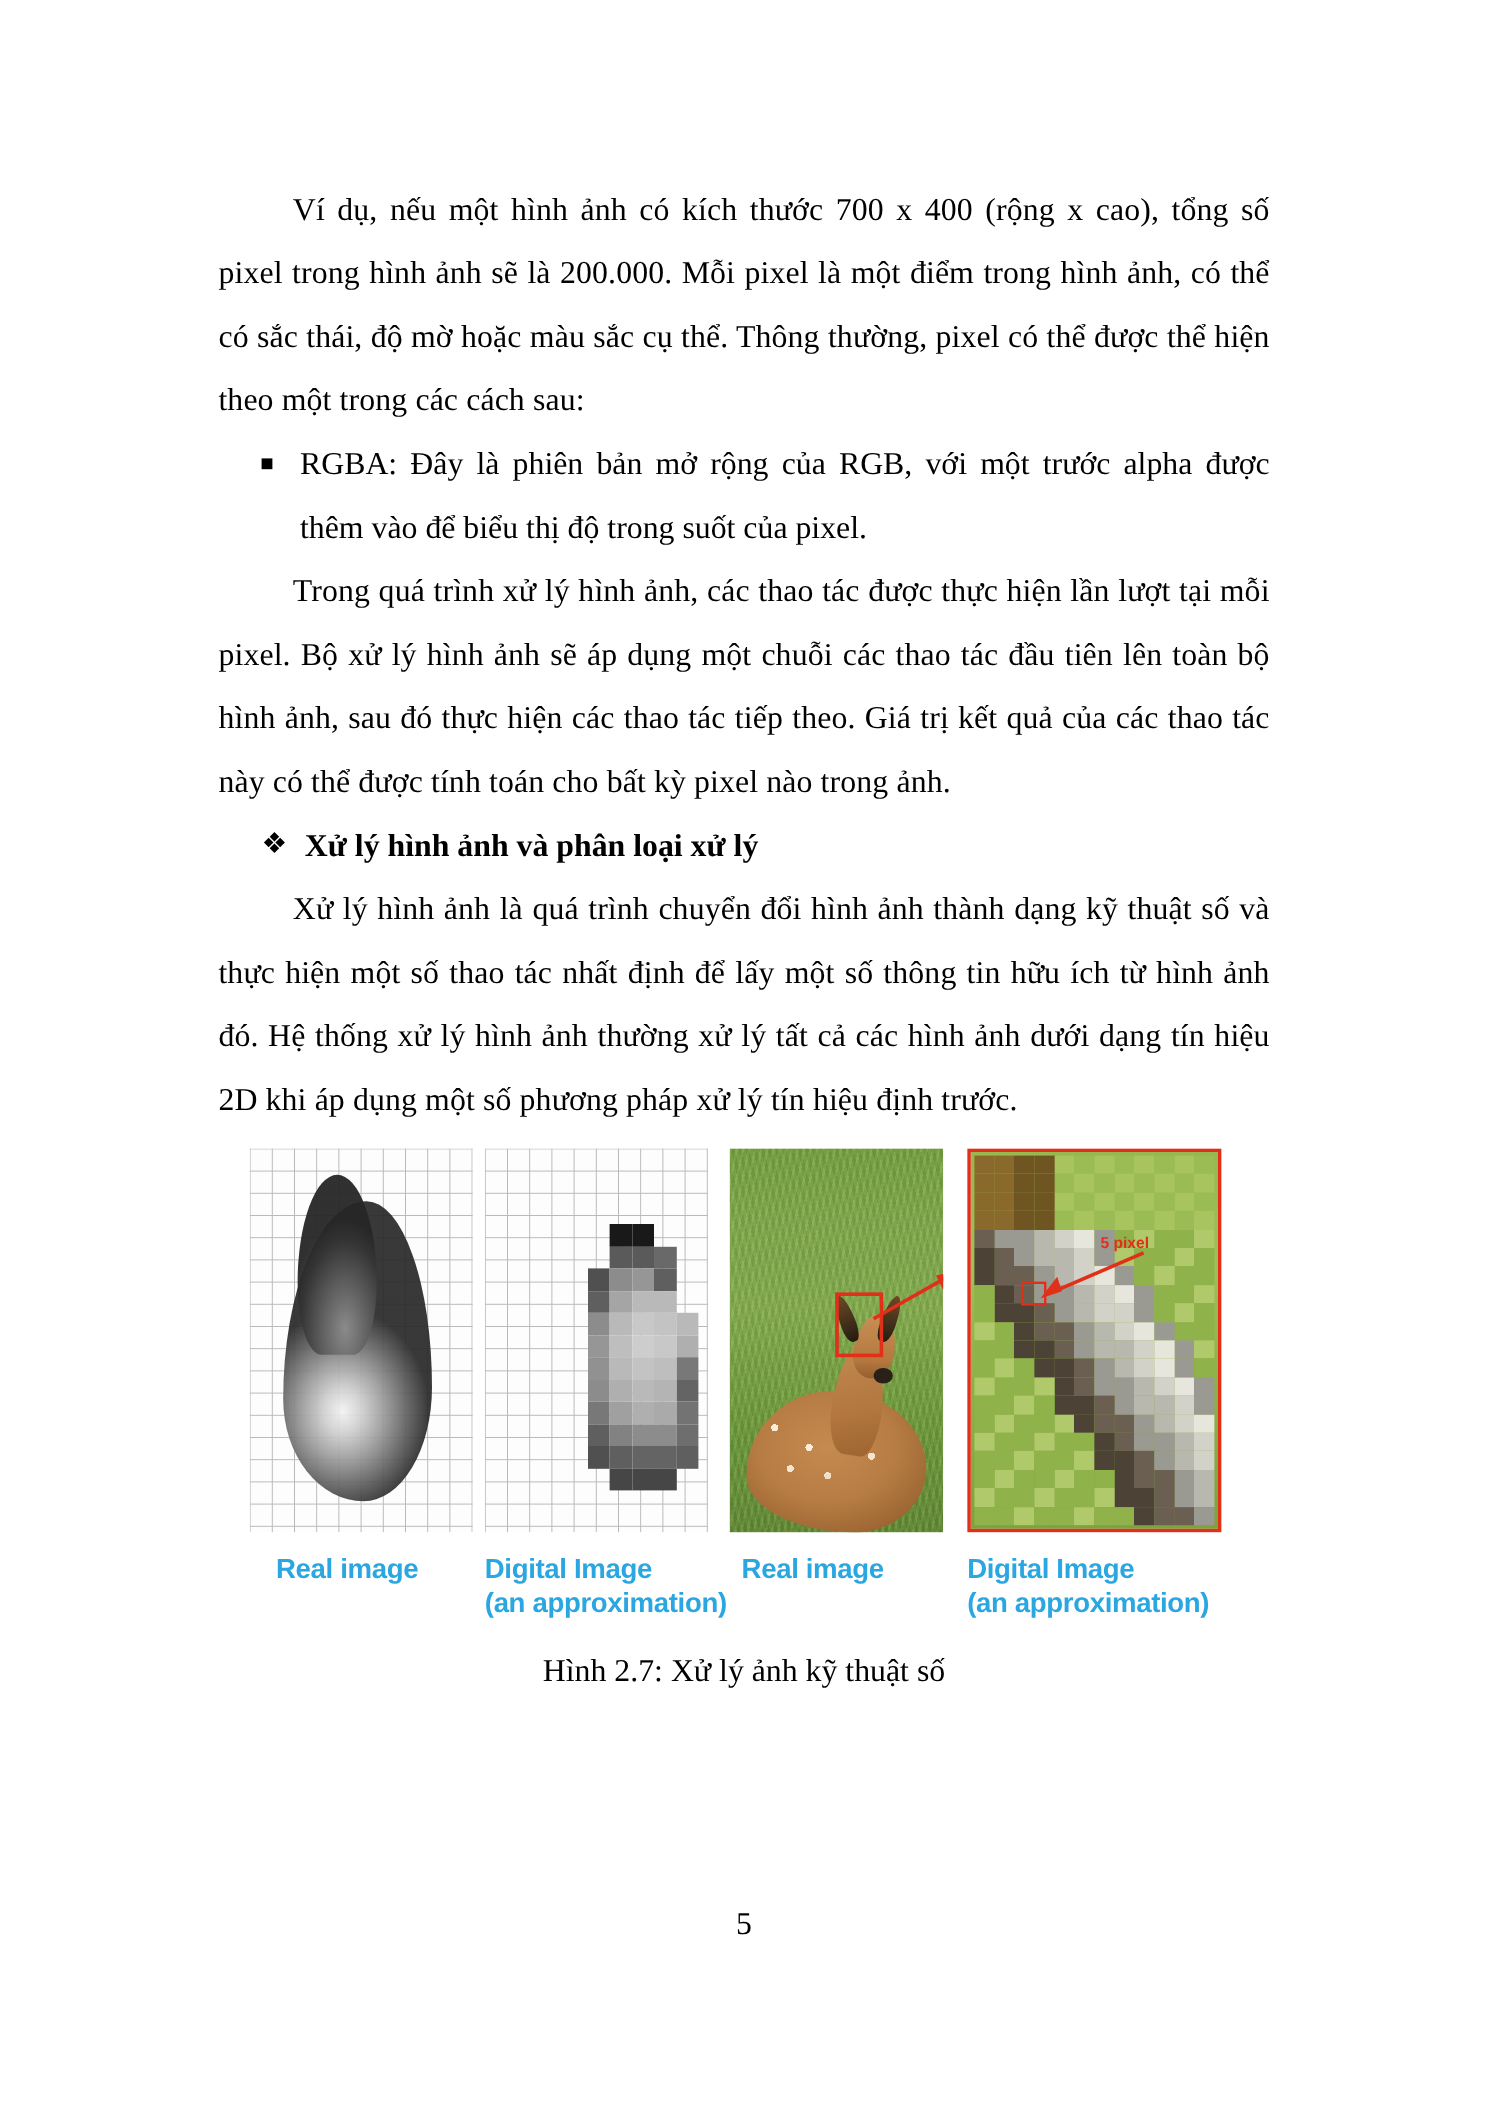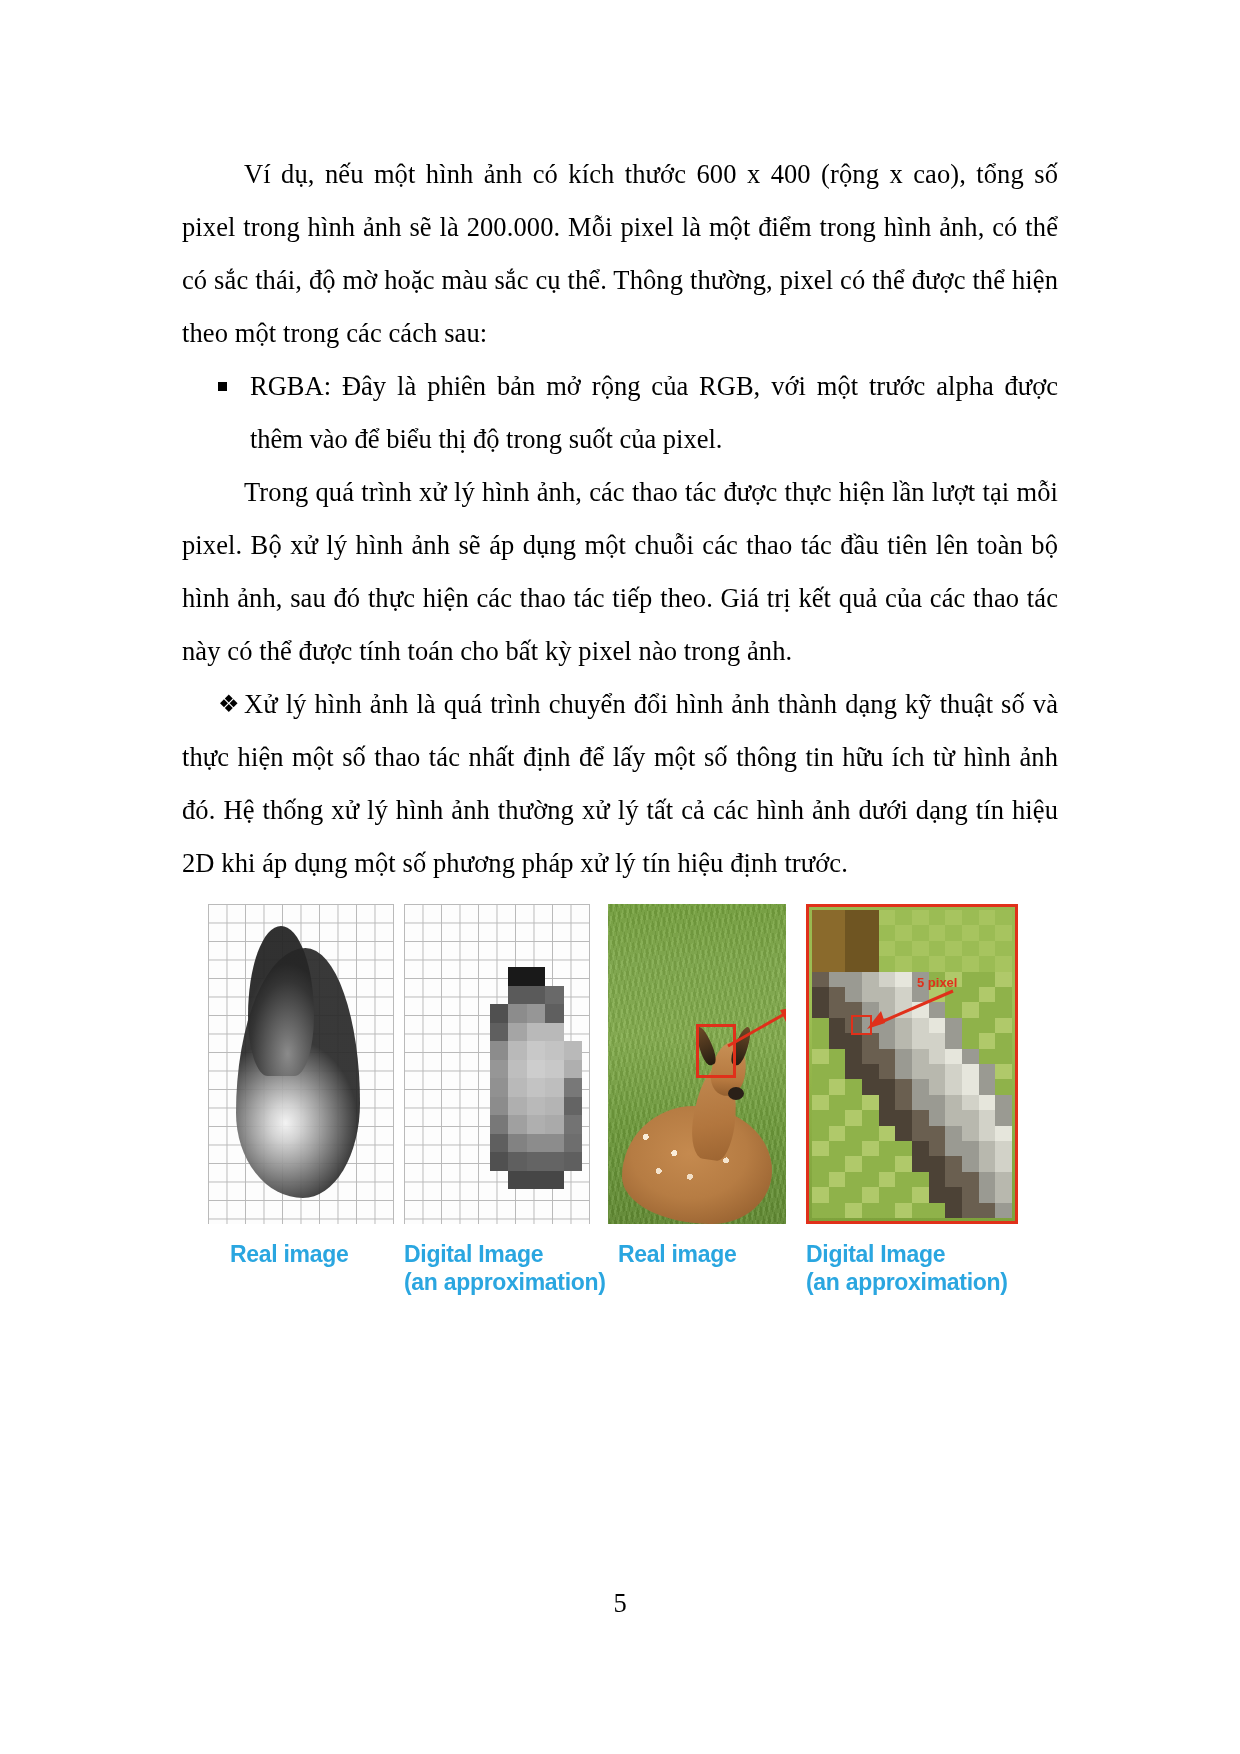--- a/index.html
+++ b/index.html
@@ -321,33 +321,34 @@
     font-size: 26.5px;
   }
 </style>
 </head>
 <body>
 
 <div class="page">
 
   <div class="content">
 
-    <p class="body-text indent">Ví dụ, nếu một hình ảnh có kích thước 600 x 400 (rộng x cao), tổng số pixel trong hình ảnh sẽ là 200.000. Mỗi pixel là một điểm trong hình ảnh, có thể có sắc thái, độ mờ hoặc màu sắc cụ thể. Thông thường, pixel có thể được thể hiện theo một trong các cách sau:</p>
+    <p class="body-text indent">Ví dụ, nếu một hình ảnh có kích thước 700 x 400 (rộng x cao), tổng số pixel trong hình ảnh sẽ là 200.000. Mỗi pixel là một điểm trong hình ảnh, có thể có sắc thái, độ mờ hoặc màu sắc cụ thể. Thông thường, pixel có thể được thể hiện theo một trong các cách sau:</p>
 
     <ul class="bullets">
       <li>
         <span class="sq"></span>
         <span>RGBA: Đây là phiên bản mở rộng của RGB, với một trước alpha được thêm vào để biểu thị độ trong suốt của pixel.</span>
       </li>
     </ul>
 
     <p class="body-text indent">Trong quá trình xử lý hình ảnh, các thao tác được thực hiện lần lượt tại mỗi pixel. Bộ xử lý hình ảnh sẽ áp dụng một chuỗi các thao tác đầu tiên lên toàn bộ hình ảnh, sau đó thực hiện các thao tác tiếp theo. Giá trị kết quả của các thao tác này có thể được tính toán cho bất kỳ pixel nào trong ảnh.</p>
 
     <div class="heading-row">
       <span class="diamond-icon">❖</span>
+      <span>Xử lý hình ảnh và phân loại xử lý</span>
     </div>
 
     <p class="body-text indent">Xử lý hình ảnh là quá trình chuyển đổi hình ảnh thành dạng kỹ thuật số và thực hiện một số thao tác nhất định để lấy một số thông tin hữu ích từ hình ảnh đó. Hệ thống xử lý hình ảnh thường xử lý tất cả các hình ảnh dưới dạng tín hiệu 2D khi áp dụng một số phương pháp xử lý tín hiệu định trước.</p>
 
     <div class="figure-wrap">
       <div class="figure">
 
         <div class="panel" id="panel-real-1">
           <div class="grid-bg"></div>
           <div class="blob"></div>
@@ -755,19 +756,20 @@
           <div class="cap" id="cap-1" style="white-space: pre;">Real image</div>
           <div class="cap" id="cap-2" style="white-space: pre;">Digital Image
 (an approximation)</div>
           <div class="cap" id="cap-3" style="white-space: pre;">Real image</div>
           <div class="cap" id="cap-4" style="white-space: pre;">Digital Image
 (an approximation)</div>
         </div>
 
       </div>
 
+      <div class="fig-caption">Hình 2.7: Xử lý ảnh kỹ thuật số</div>
     </div>
 
   </div>
 
   <div class="page-number">5</div>
 
 </div>
 
 </body></html>

